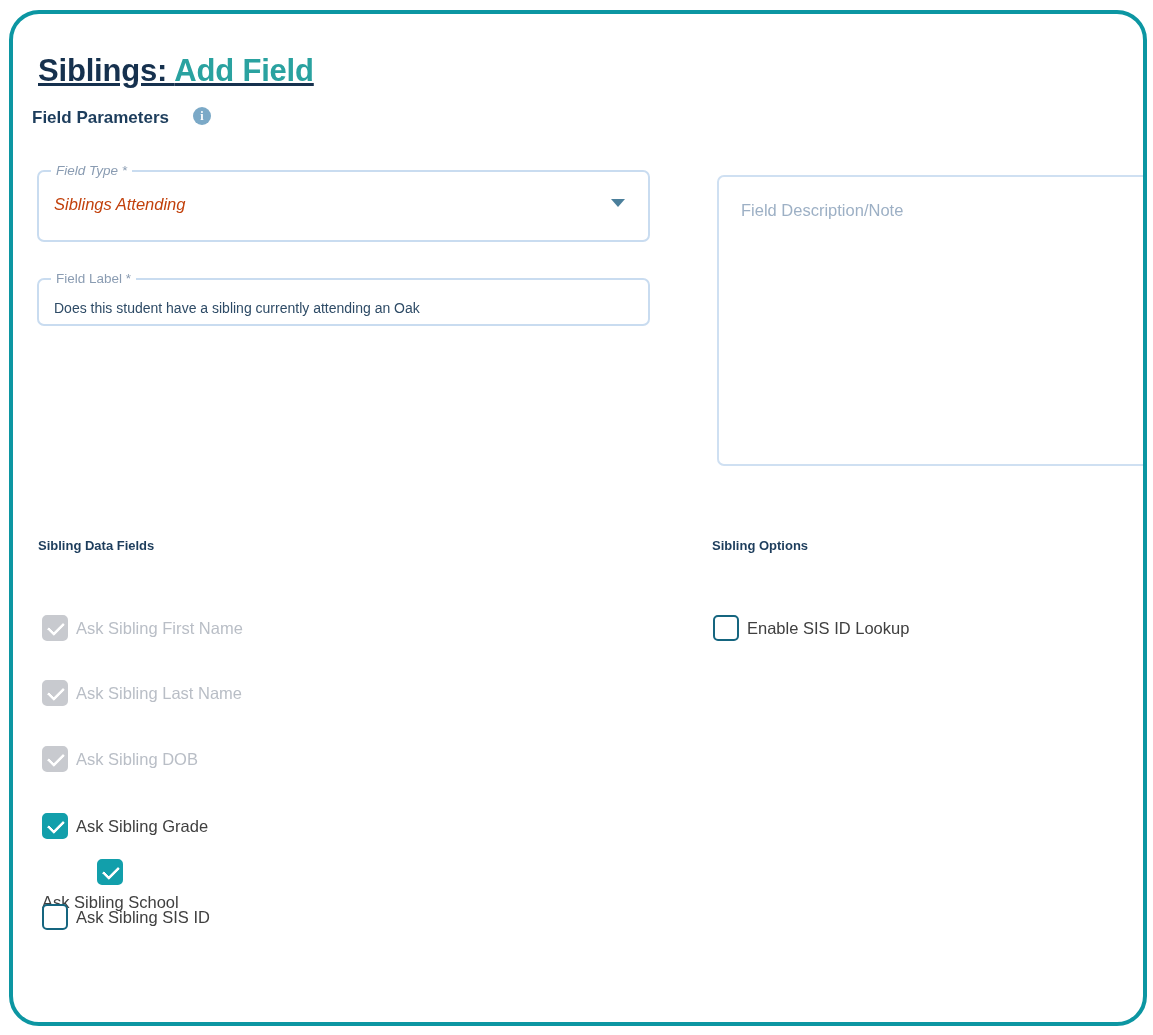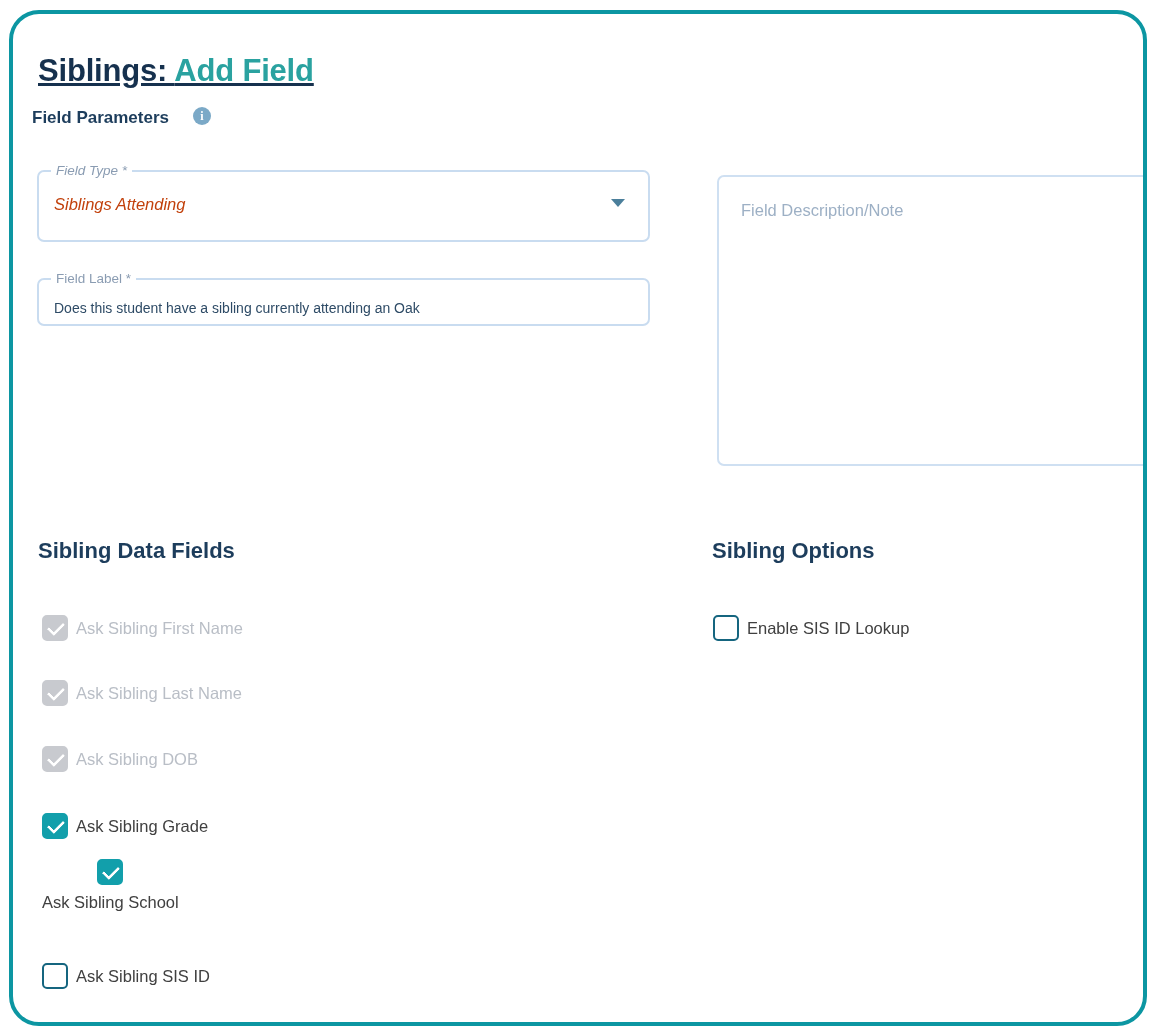--- a/index.html
+++ b/index.html
@@ -58,21 +58,21 @@
   }
   .desc-field{
     position:absolute;left:704px;top:161px;width:440px;height:291px;
     box-sizing:border-box;border:2px solid #CFE0F2;border-radius:7px;
     padding:24px 22px;resize:none;outline:none;background:#fff;
     font-family:"Liberation Sans", sans-serif;font-size:16.5px;color:#2E4B66;
   }
   .desc-field::placeholder{color:#9DB0C5;opacity:1;}
   
   .col-heading{
-    position:absolute;top:524px;margin:0;font-size:22px;font-weight:700;color:#1D3D5C;
+    position:absolute;top:524px;margin:0;font-size:13px;font-weight:700;color:#1D3D5C;
   }
   .col-heading.left{left:25px;}
   .col-heading.right{left:699px;text-align:center;}
   
   .cb-row{
     position:absolute;display:flex;align-items:center;gap:8px;height:26px;
     cursor:pointer;
   }
   .cb-row .row-label{font-size:16.5px;color:#404040;white-space:nowrap;}
   .cb-row.disabled .row-label{color:#B9BEC6;}
@@ -87,21 +87,21 @@
     transform:rotate(-45deg);border-radius:1px;
   }
   .checkbox.checked{background:#129FAB;border-color:#129FAB;}
   .checkbox.checked .mark{display:block;}
   .checkbox.checked.disabled{background:#C8CACF;border-color:#C8CACF;}
   .r1{left:29px;top:601px;}
   .r2{left:29px;top:666px;}
   .r3{left:29px;top:732px;}
   .r4{left:29px;top:799px;}
   .r5{left:29px;top:845px;flex-direction:column;}
-  .r6{left:29px;top:949px;}
+  .r6{left:29px;top:890px;}
   .ro1{left:700px;top:601px;}
 </style>
 </head>
 <body>
 
 <div class="frame">
 
   <h1 class="page-title"><span>Siblings: </span><span class="accent">Add Field</span></h1>
 
   <div class="section-label">

